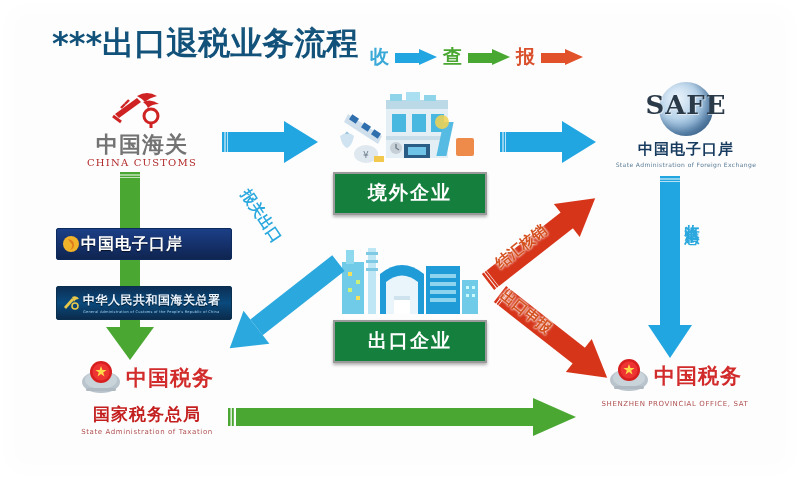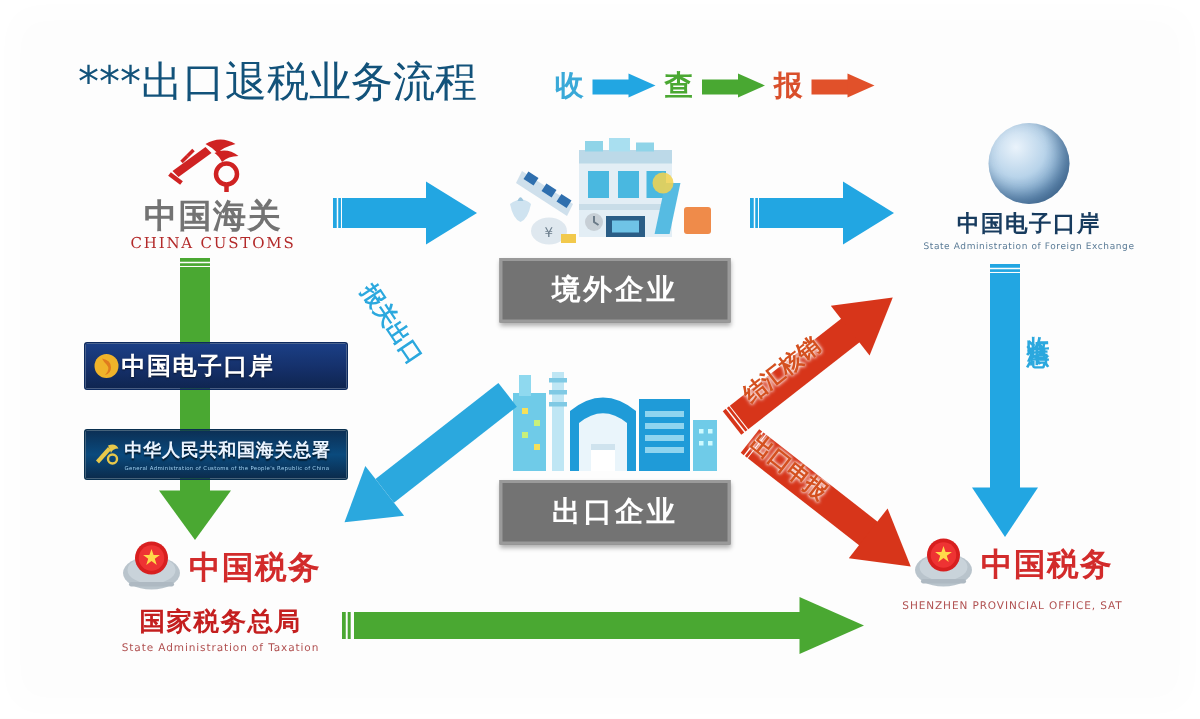--- a/index.html
+++ b/index.html
@@ -17,22 +17,22 @@
   }
   .edge-fade{
     position:absolute;inset:0;
     pointer-events:none;
     box-shadow:inset 0 0 22px 10px rgba(255,255,255,0.9);
     z-index:60;
   }
 
   
   #title{
-    position:absolute;left:52px;top:36px;
-    font-size:28px;font-weight:normal;
+    position:absolute;left:52px;top:22px;
+    font-size:32px;font-weight:bold;
     color:#12527a;
     letter-spacing:0px;
     white-space:nowrap;
   }
 
   
   #legend{
     position:absolute;left:370px;top:42px;
     display:flex;align-items:center;gap:6px;
     height:30px;
@@ -158,21 +158,21 @@
   }
   .safe-en{font-size:6px;color:#5a7b96;letter-spacing:.4px;margin-top:2px;}
 
   
   .ent{position:absolute;width:170px;text-align:center;}
   #node-overseas{left:325px;top:92px;}
   #node-export{left:325px;top:240px;}
   .ent-illus{height:78px;position:relative;margin:0 auto;width:160px;}
   .ent-label{
     margin:2px auto 0;
-    background:#737373;
+    background:#15803d;
     border:2px solid #9a9a9a;
     color:#ffffff;
     font-size:19px;font-weight:bold;letter-spacing:2px;
     padding:6px 0 7px;
     width:150px;
     box-shadow:0 2px 3px rgba(0,0,0,.3);
   }
 
   
   .arrow{position:absolute;}
@@ -303,20 +303,21 @@
         </svg>
       </span>
       <span class="tax-cn">中国税务</span>
     </div>
     <div class="tax-en">SHENZHEN PROVINCIAL OFFICE, SAT</div>
   </div>
 
   <div class="node" id="node-safe">
     <div class="safe-logo">
       <span class="safe-globe"></span>
+      <span class="safe-word">SAFE</span>
     </div>
     <div class="safe-cn">中国电子口岸</div>
     <div class="safe-en">State Administration of Foreign Exchange</div>
   </div>
 
   <div class="ent" id="node-overseas">
     <div class="ent-illus">
       <svg width="160" height="78" viewBox="0 0 160 78">
         <rect x="56" y="8" width="62" height="58" fill="#e3eef5"></rect>
         <rect x="56" y="8" width="62" height="9" fill="#bcd9e8"></rect>

